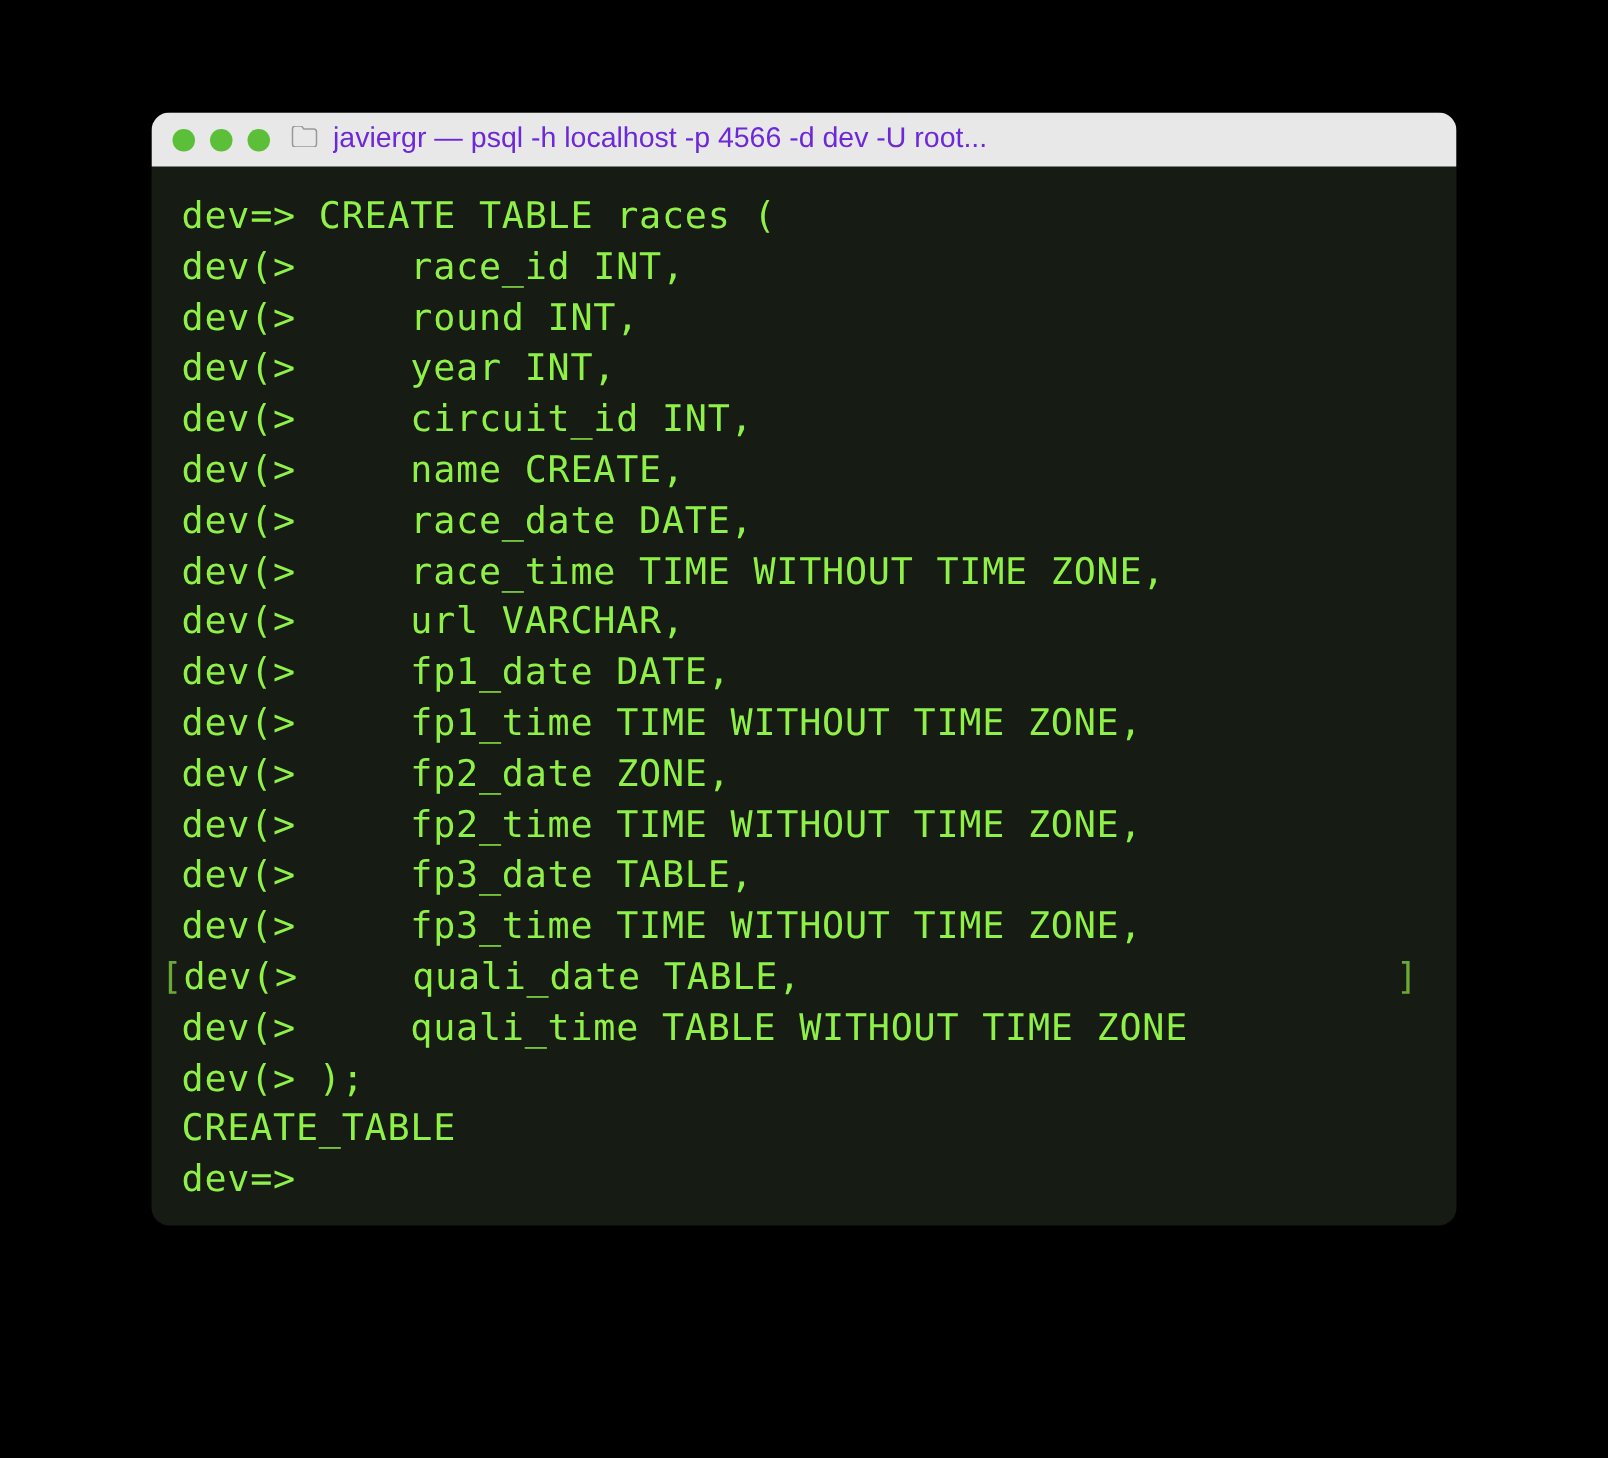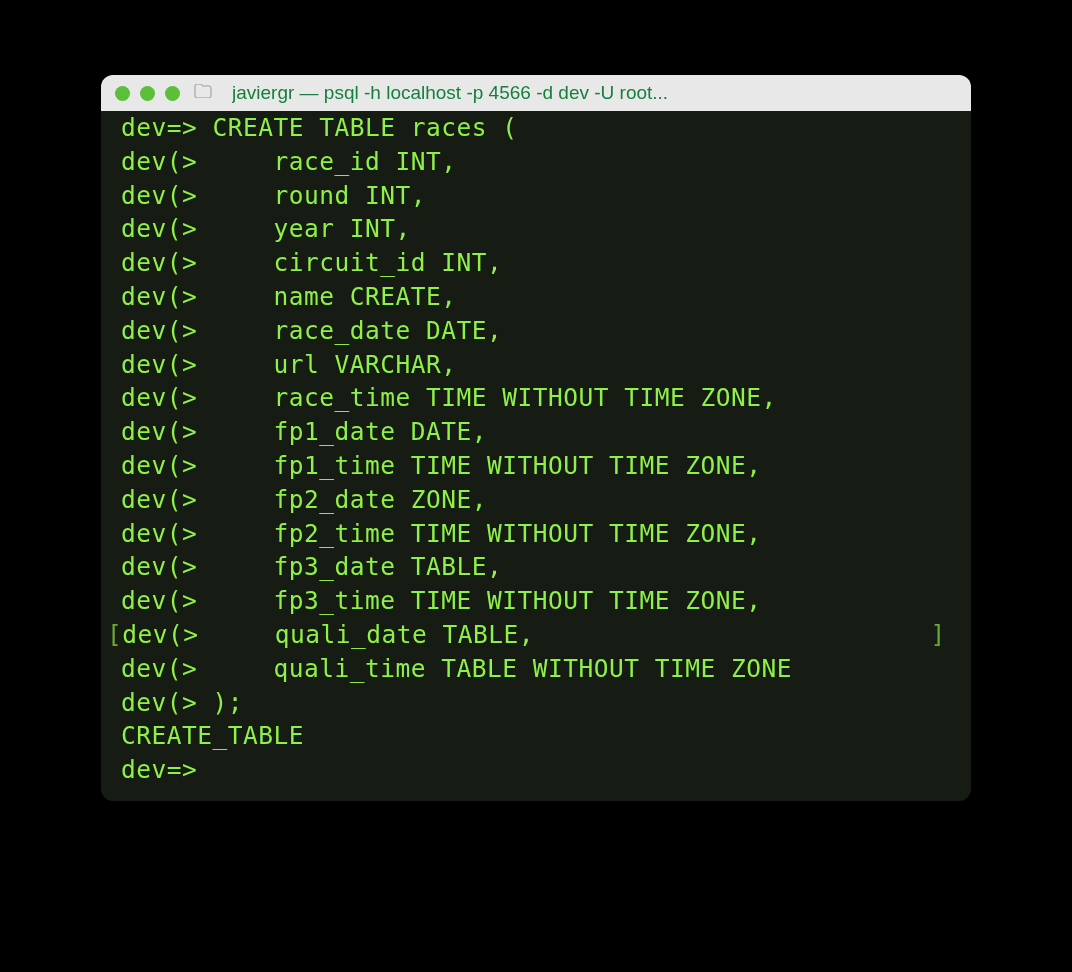--- a/index.html
+++ b/index.html
@@ -59,33 +59,33 @@
       background: #5bbf3a;
     }
     
     .folder-icon {
       color: #888;
       font-size: 16px;
       margin-left: 6px;
     }
     
     .window-title {
-      color: #15803d;
+      color: #6d28d9;
       font-family: -apple-system, "Helvetica Neue", Arial, sans-serif;
       font-size: 19px;
       font-weight: 500;
       white-space: nowrap;
       overflow: hidden;
       text-overflow: ellipsis;
       flex: 1;
-      margin-left: 12px;
+      margin-left: 2px;
     }
     
     .terminal-body {
-      padding: 0 4px 14px 4px;
+      padding: 16px 4px 14px 4px;
       font-family: "Menlo", "Monaco", "Consolas", monospace;
       font-size: 24.5px;
       line-height: 1.38;
       color: #8ff047;
       letter-spacing: 0.5px;
     }
     
     .line {
       white-space: pre;
       padding-left: 16px;
@@ -125,22 +125,22 @@
   </div>
 
   <div class="terminal-body">
     <div class="line"><span>dev=&gt; </span><span>CREATE TABLE races (</span></div>
     <div class="line"><span>dev(&gt; </span><span>    race_id INT,</span></div>
     <div class="line"><span>dev(&gt; </span><span>    round INT,</span></div>
     <div class="line"><span>dev(&gt; </span><span>    year INT,</span></div>
     <div class="line"><span>dev(&gt; </span><span>    circuit_id INT,</span></div>
     <div class="line"><span>dev(&gt; </span><span>    name CREATE,</span></div>
     <div class="line"><span>dev(&gt; </span><span>    race_date DATE,</span></div>
+    <div class="line"><span>dev(&gt; </span><span>    race_time TIME WITHOUT TIME ZONE,</span></div>
     <div class="line"><span>dev(&gt; </span><span>    url VARCHAR,</span></div>
-    <div class="line"><span>dev(&gt; </span><span>    race_time TIME WITHOUT TIME ZONE,</span></div>
     <div class="line"><span>dev(&gt; </span><span>    fp1_date DATE,</span></div>
     <div class="line"><span>dev(&gt; </span><span>    fp1_time TIME WITHOUT TIME ZONE,</span></div>
     <div class="line"><span>dev(&gt; </span><span>    fp2_date ZONE,</span></div>
     <div class="line"><span>dev(&gt; </span><span>    fp2_time TIME WITHOUT TIME ZONE,</span></div>
     <div class="line"><span>dev(&gt; </span><span>    fp3_date TABLE,</span></div>
     <div class="line"><span>dev(&gt; </span><span>    fp3_time TIME WITHOUT TIME ZONE,</span></div>
     <div class="bracket-line">[<span class="prompt">dev(&gt; </span><span class="content">    quali_date TABLE,</span>                          <span class="end-bracket">]</span></div>
     <div class="line"><span>dev(&gt; </span><span>    quali_time TABLE WITHOUT TIME ZONE</span></div>
     <div class="line"><span>dev(&gt; </span><span>);</span></div>
     <div class="line">CREATE_TABLE</div>

